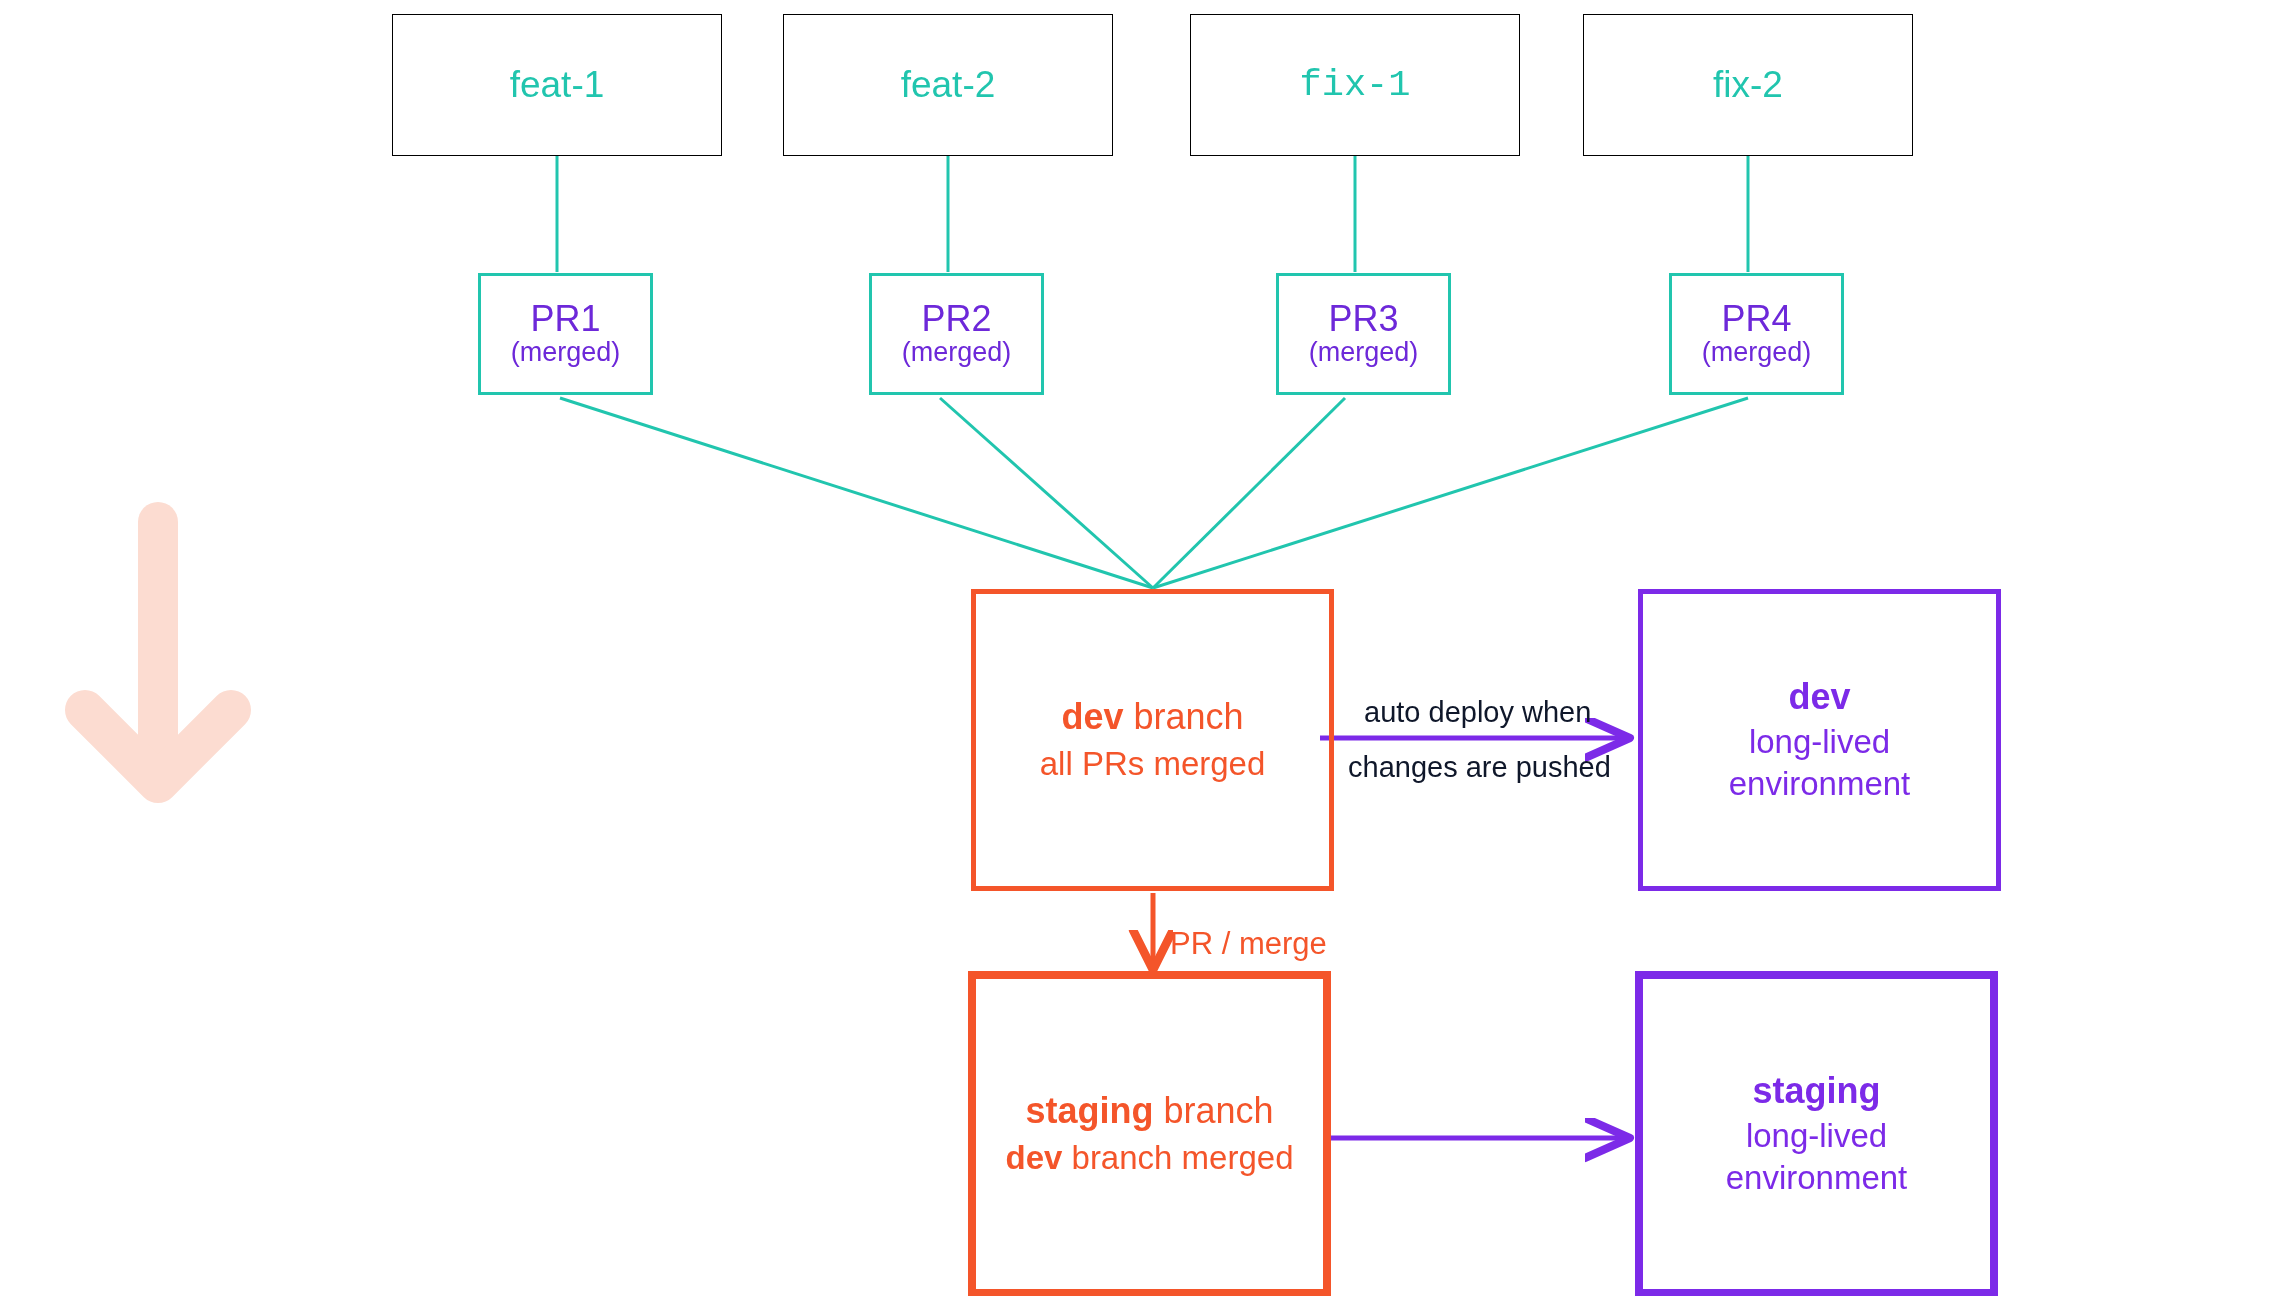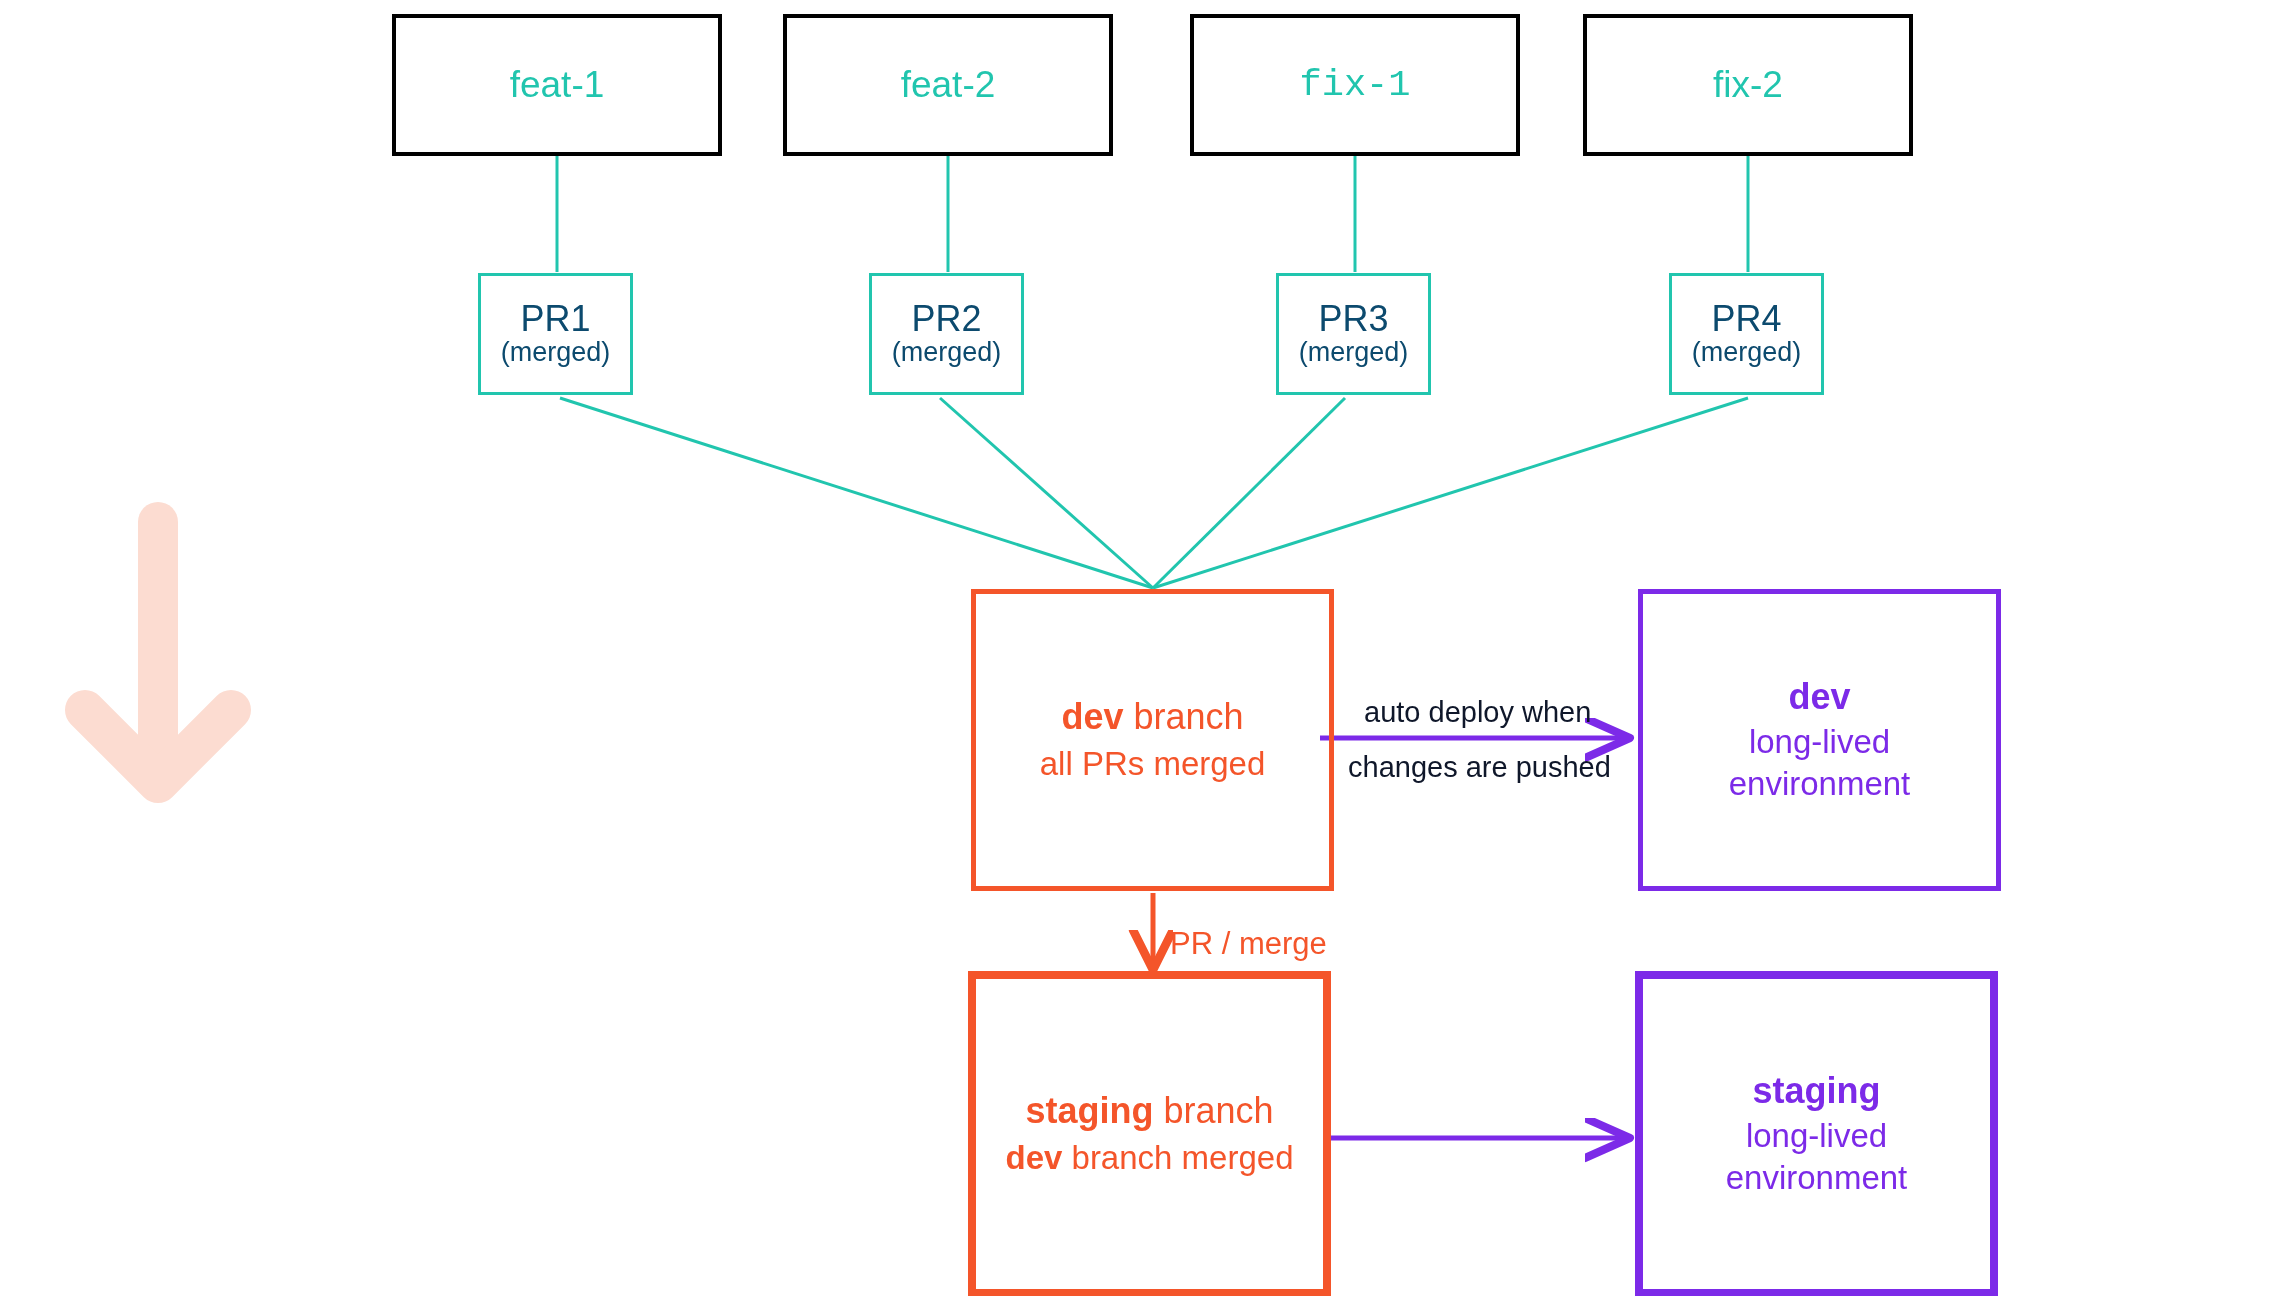--- a/index.html
+++ b/index.html
@@ -33,33 +33,33 @@
     flex-direction: column;
     align-items: center;
     justify-content: center;
     text-align: center;
     background: transparent;
     line-height: 1.2;
   }
 
   
   .branch-box {
-    border: 4px solid #000000;
+    border: 1px solid #000000;
     color: #21c5ae;
     font-size: 37px;
     font-weight: 400;
     width: 330px;
     height: 142px;
   }
 
   
   .pr-box {
     border: 3px solid #21c5ae;
-    color: #0c4a6e;
-    width: 155px;
+    color: #6d28d9;
+    width: 175px;
     height: 122px;
     text-align: center;
   }
   .pr-title {
     font-size: 36px;
     font-weight: 400;
     line-height: 1.05;
   }
   .pr-sub {
     font-size: 27px;

